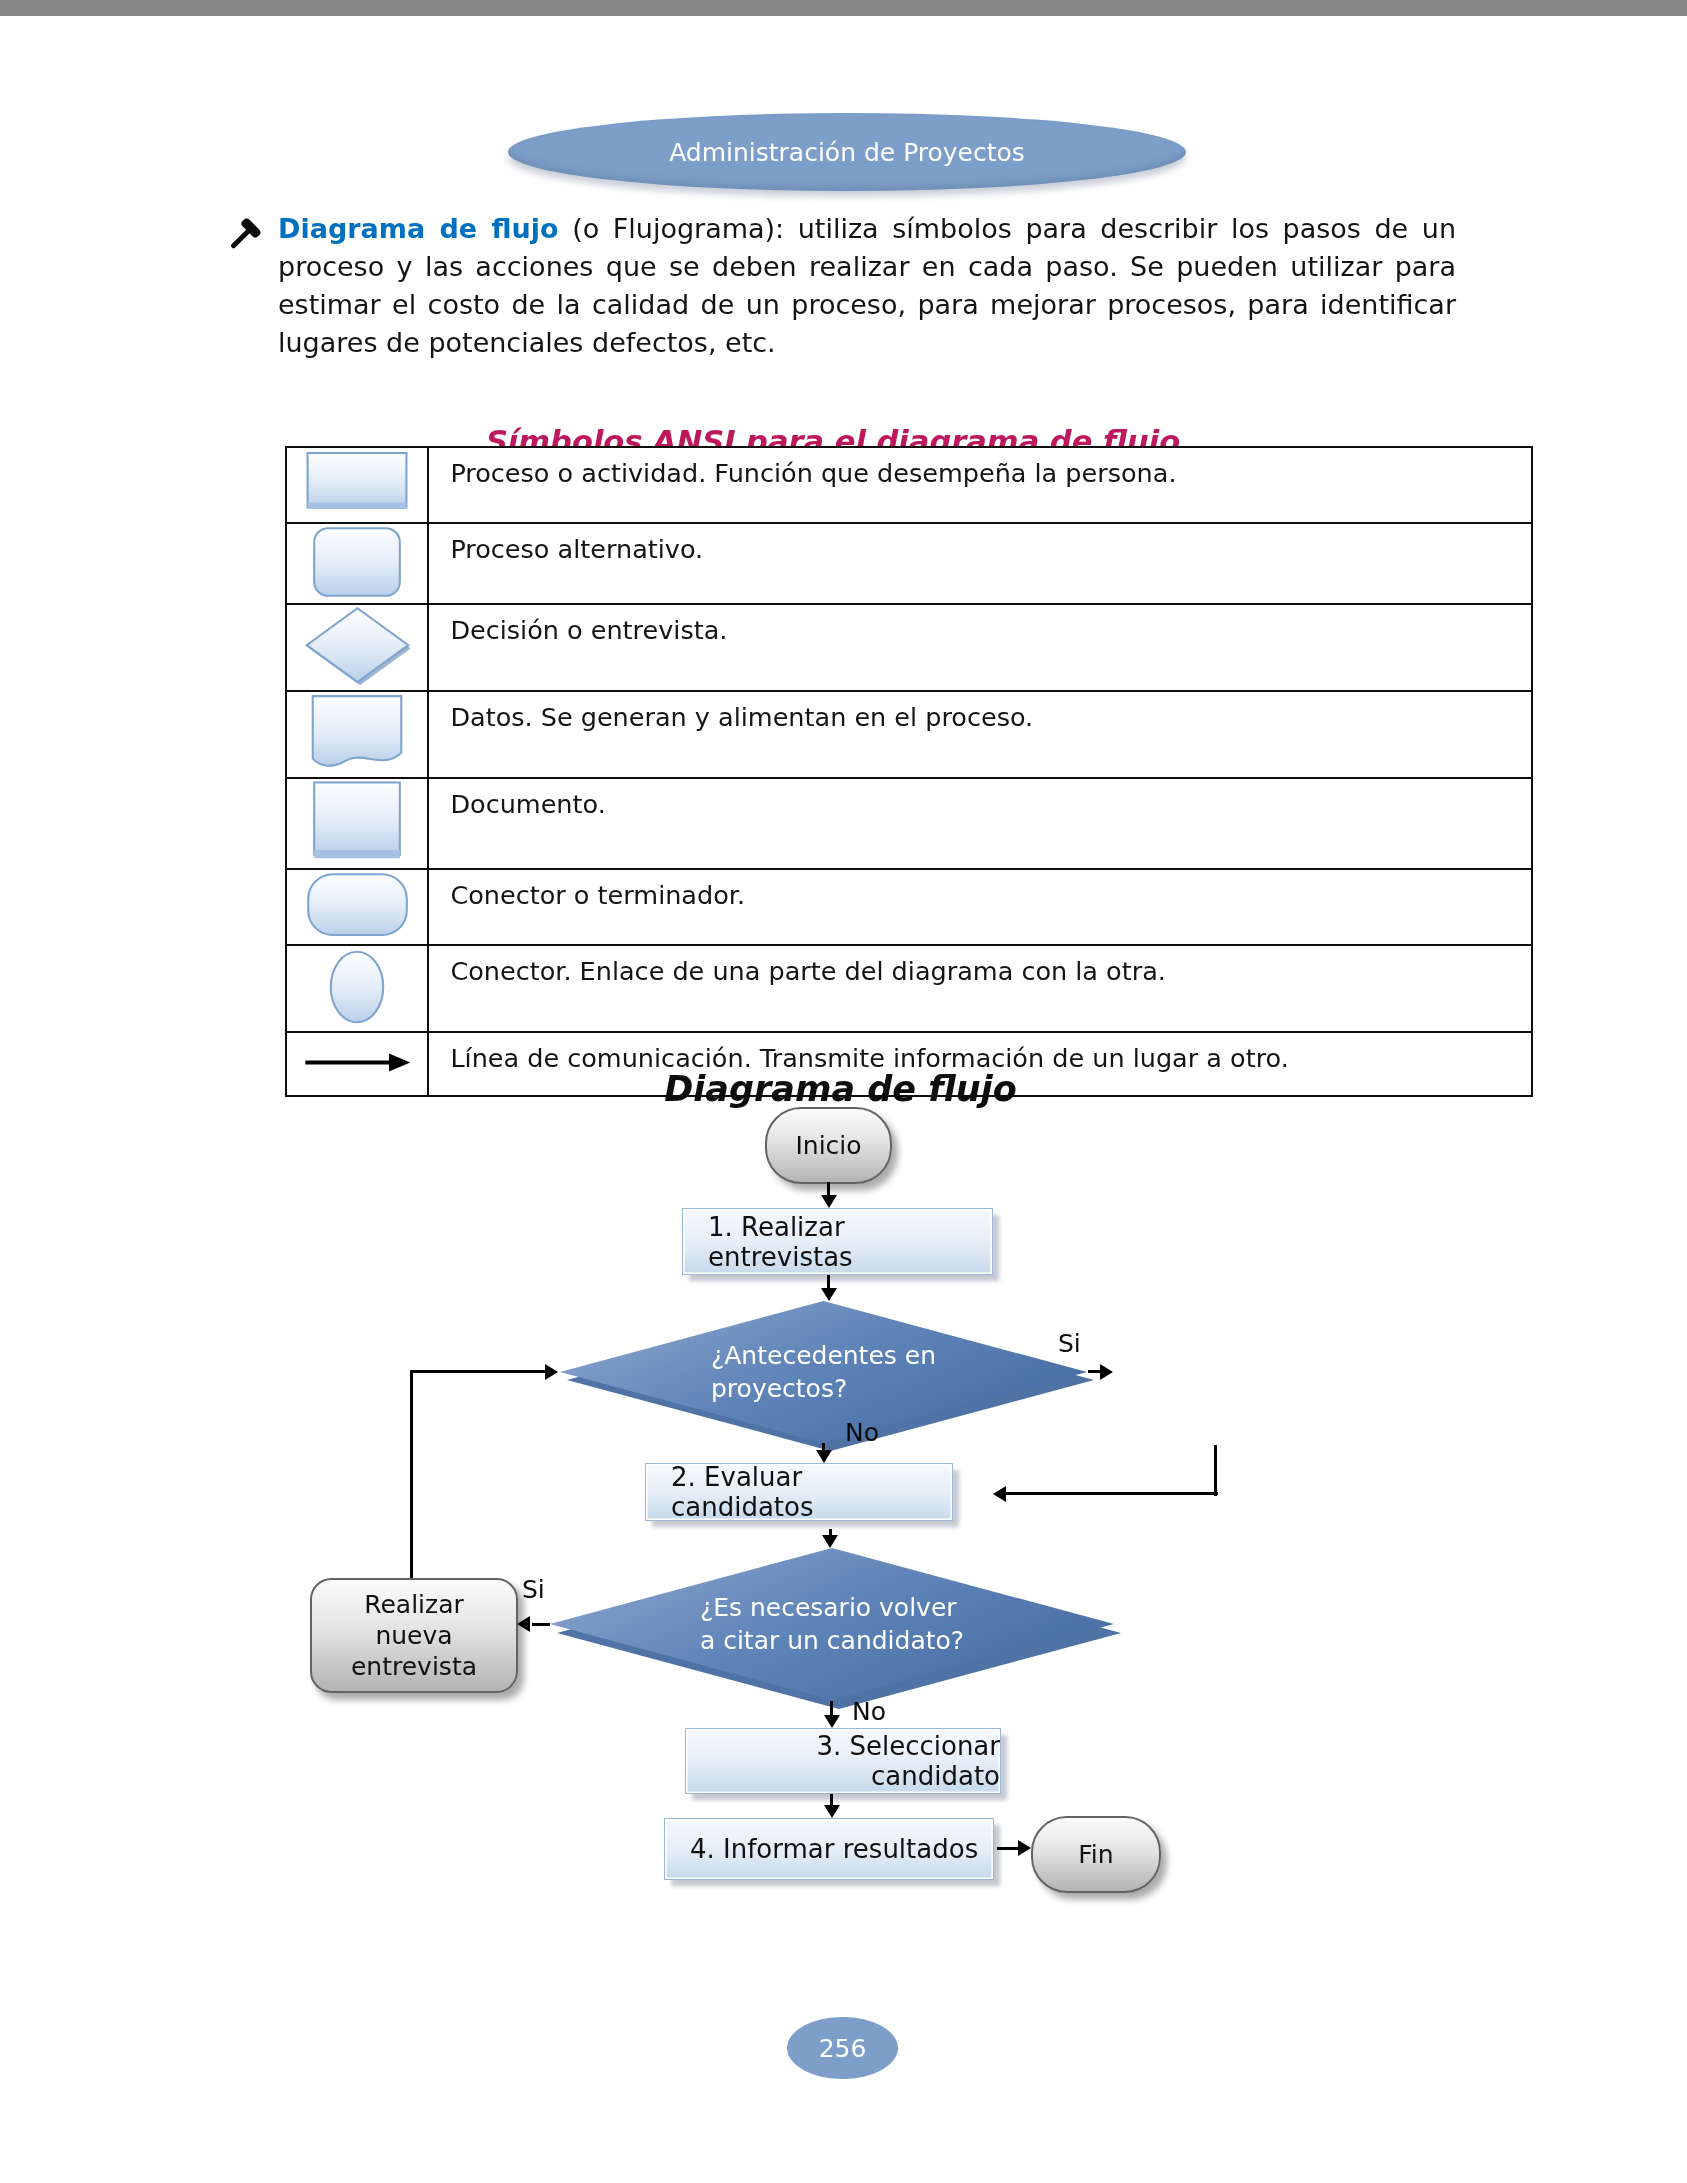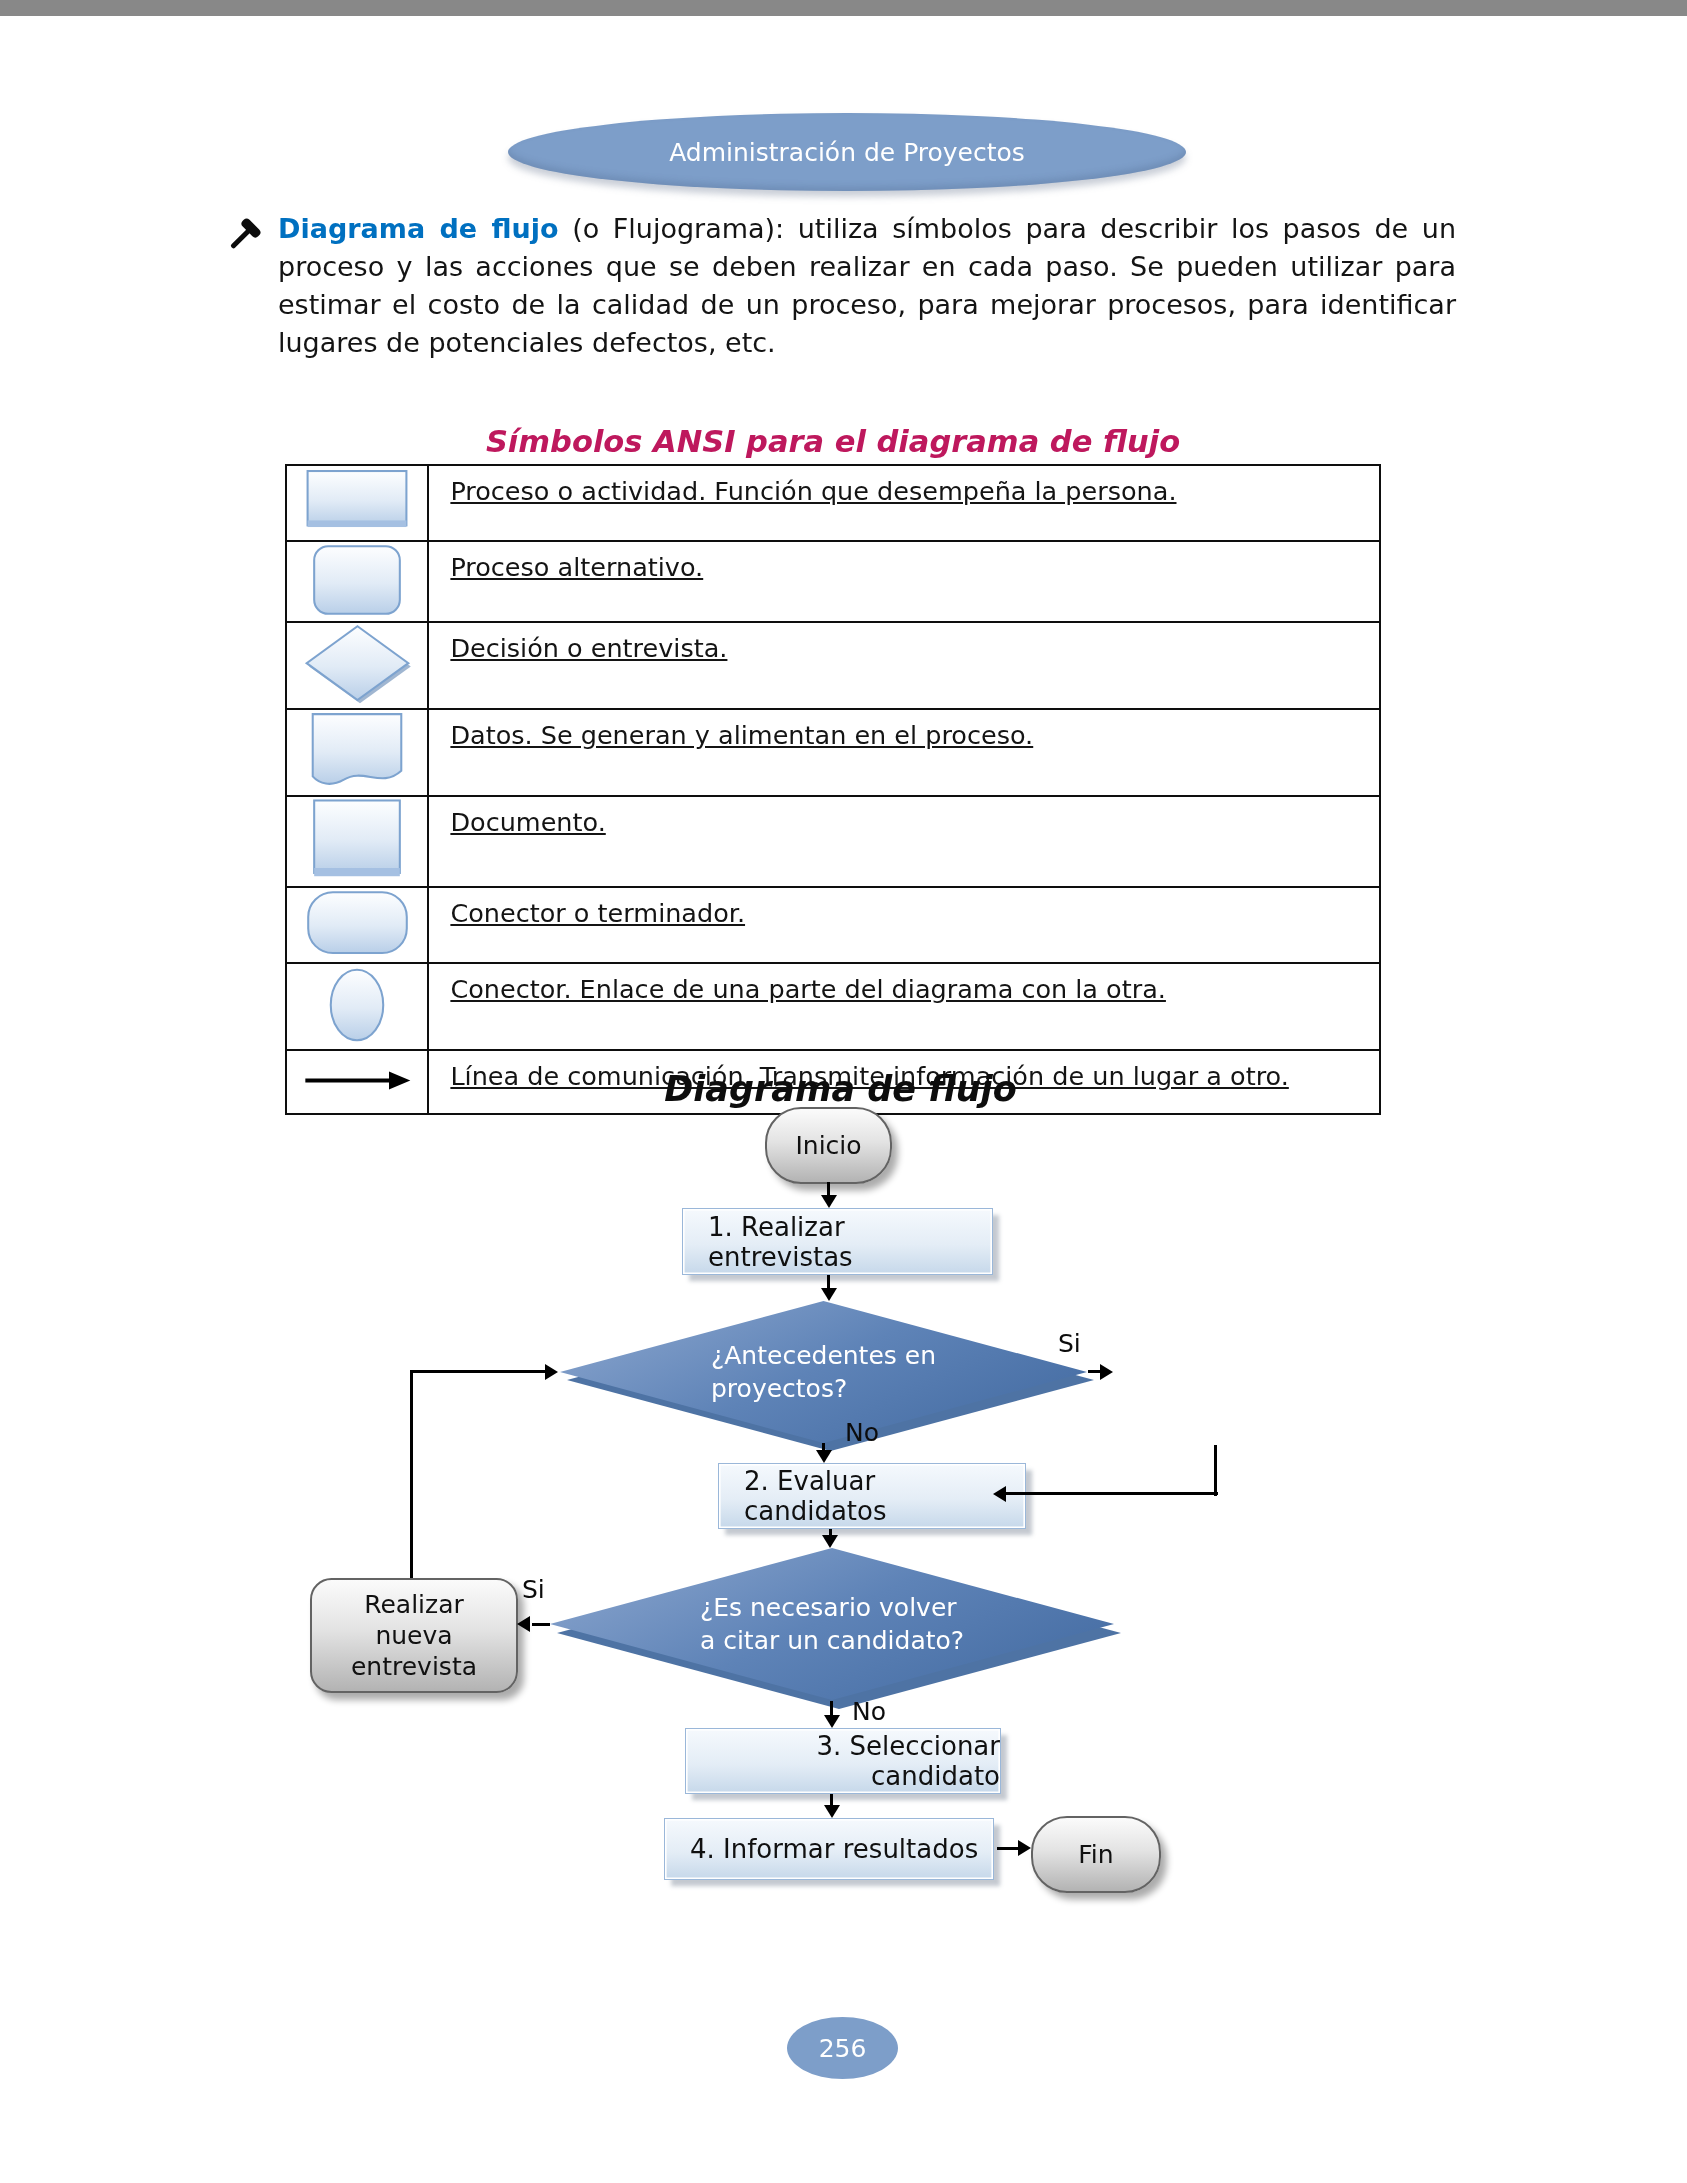--- a/index.html
+++ b/index.html
@@ -29,22 +29,22 @@
     position:absolute; left:278px; top:194px; width:1178px;
     font-size:27px; line-height:38px; text-align:justify; color:var(--ink);
   }
   .intro .term{color:var(--term-blue); font-weight:bold;}
   
   .tbl-title{
     position:absolute; left:285px; top:408px; width:1096px; text-align:center;
     font-size:30.5px; font-weight:bold; font-style:italic; color:#be185d;
   }
   table.symbols{
-    position:absolute; left:285px; top:448px; width:1096px;
-    border-collapse:collapse; table-layout:fixed;text-decoration:underline;
+    position:absolute; left:285px; top:430px; width:1248px;
+    border-collapse:collapse; table-layout:fixed;
   }
   table.symbols td{border:2.5px solid #0e0e0e; height:64px; vertical-align:top; background:#fff;}
   table.symbols td.sym{width:142px; text-align:center; vertical-align:middle;}
   table.symbols td.lbl{padding:10px 16.5px 0 21.4px; font-size:25.5px; line-height:31px;}
   
   .flow-title{
     position:absolute; left:577px; top:1053px; width:527px; text-align:center;
     font-size:35px; font-weight:bold; font-style:italic; color:#0d0d0d;
   }
   .gnode{
@@ -194,21 +194,21 @@
 
   <div class="bbox" style="left:682px;top:1192px;width:311px;height:67px;">1. Realizar entrevistas</div>
 
   <div class="diamond-shadow" style="left:567px;top:1293px;width:527px;height:142px;"></div>
   <div class="diamond" style="left:560px;top:1285px;width:527px;height:142px;">
     <div class="dtext">¿Antecedentes en
 proyectos?</div>
   </div>
 
 
-  <div class="bbox" style="left:718px;top:1447px;width:308px;height:66px;">2. Evaluar candidatos</div>
+  <div class="bbox" style="left:645px;top:1447px;width:308px;height:58px;">2. Evaluar candidatos</div>
 
   <div class="diamond-shadow" style="left:557px;top:1541px;width:564px;height:152px;"></div>
   <div class="diamond" style="left:550px;top:1532px;width:564px;height:152px;">
     <div class="dtext">¿Es necesario volver
 a citar un candidato?</div>
   </div>
 
   <div class="gnode round" style="left:310px;top:1562px;width:208px;height:115px;">Realizar
 nueva
 entrevista</div>

